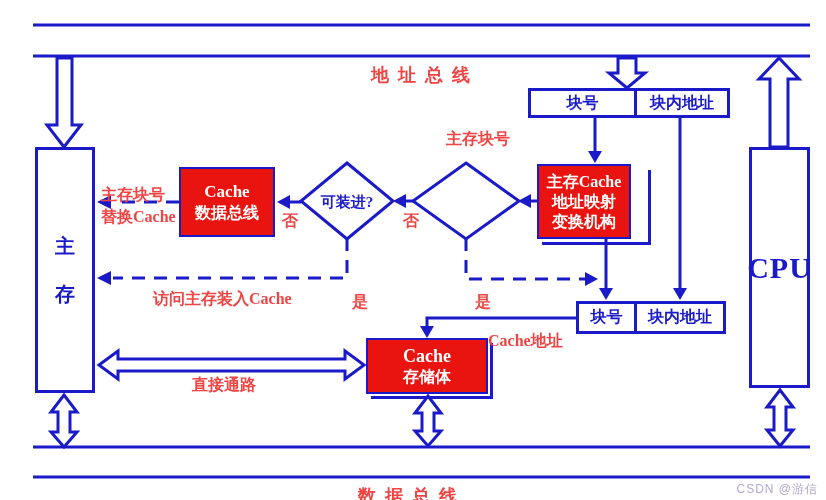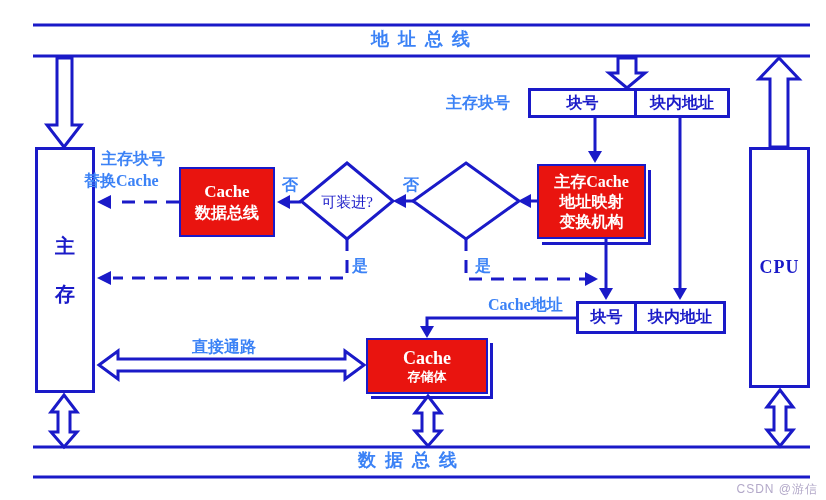--- a/index.html
+++ b/index.html
@@ -2,35 +2,35 @@
 <html><head>
 <meta charset="utf-8">
 <style>
   html,body{margin:0;padding:0;background:#fff;}
   .canvas{
     position:relative;width:826px;height:500px;background:#ffffff;overflow:hidden;
     font-family:"Liberation Serif","DejaVu Serif",serif;color:#1a1ac8;
   }
   svg.linework{position:absolute;left:0;top:0;z-index:1;}
   .abs{position:absolute;z-index:3;}
-  .lbl{position:absolute;z-index:4;font-weight:bold;font-size:16px;line-height:1.1;white-space:nowrap;color:#3b82f6;}
+  .lbl{position:absolute;z-index:4;font-weight:bold;font-size:16px;line-height:1.1;white-space:nowrap;color:#ef4444;margin-top:36px;}
   .bus-label{font-size:18px;letter-spacing:9px;font-weight:bold;text-align:center;}
   .outbox{box-sizing:border-box;border:3px solid #1a1ac8;background:#fff;}
   .vbox{display:flex;flex-direction:column;align-items:center;justify-content:center;}
   .mm-char{font-size:20px;font-weight:bold;line-height:1.0;}
   .mm-gap{height:28px;}
-  .cpu-label{font-size:18px;font-weight:bold;letter-spacing:1px;}
+  .cpu-label{font-size:30px;font-weight:bold;letter-spacing:1px;}
   .redbox{box-sizing:border-box;background:#e9140f;border:2px solid #1a1ac8;color:#fff;
     display:flex;flex-direction:column;align-items:center;justify-content:center;z-index:3;position:absolute;}
   .redbox .rline{font-weight:bold;font-size:16px;line-height:1.25;white-space:nowrap;}
   .shadow{position:absolute;z-index:2;box-sizing:border-box;border:0 solid #1a1ac8;border-right-width:3px;border-bottom-width:3px;background:transparent;}
   .fieldbox{position:absolute;z-index:3;display:flex;box-sizing:border-box;border:3px solid #1a1ac8;background:#fff;}
   .fieldcell{display:flex;align-items:center;justify-content:center;font-weight:bold;font-size:16px;box-sizing:border-box;white-space:nowrap;}
   .fieldcell.first{border-right:3px solid #1a1ac8;}
-  .diamond-text{position:absolute;z-index:4;font-weight:normal;text-align:center;white-space:nowrap;}
+  .diamond-text{position:absolute;z-index:4;font-weight:bold;text-align:center;white-space:nowrap;}
   .watermark{position:absolute;z-index:5;right:8px;bottom:2px;font-size:12px;color:#b3a9c9;
     font-family:"Liberation Sans","DejaVu Sans",sans-serif;letter-spacing:1px;}
 </style>
 </head>
 <body>
 
 <div class="canvas">
 
   <svg class="linework" width="826" height="500" viewBox="0 0 826 500">
     <g stroke="#1a1ac8" stroke-width="3" fill="none">
@@ -107,38 +107,39 @@
     <div class="fieldcell" style="flex:1;">块内地址</div>
   </div>
   <div class="lbl" style="left:488px;top:296px;">Cache地址</div>
 
   <div class="redbox" style="left:179px;top:167px;width:96px;height:70px;">
     <span class="rline" style="font-size:17px;">Cache</span>
     <span class="rline">数据总线</span>
   </div>
 
   <div class="shadow" style="left:542px;top:170px;width:109px;height:75px;"></div>
-  <div class="redbox" style="left:537px;top:164px;width:109px;height:75px;">
+  <div class="redbox" style="left:537px;top:164px;width:94px;height:75px;">
     <span class="rline">主存Cache</span>
     <span class="rline">地址映射</span>
     <span class="rline">变换机构</span>
   </div>
 
   <div class="shadow" style="left:371px;top:343px;width:122px;height:56px;"></div>
   <div class="redbox" style="left:366px;top:338px;width:122px;height:56px;">
     <span class="rline" style="font-size:18px;">Cache</span>
-    <span class="rline" style="font-size:13px;">存储体</span>
+    <span class="rline" style="font-size:16px;">存储体</span>
   </div>
 
   <div class="diamond-text" style="left:302px;top:193px;width:90px;font-size:15px;">可装进?</div>
 
   <div class="lbl" style="left:282px;top:176px;">否</div>
   <div class="lbl" style="left:403px;top:176px;">否</div>
   <div class="lbl" style="left:352px;top:257px;">是</div>
   <div class="lbl" style="left:475px;top:257px;">是</div>
 
   <div class="lbl" style="left:101px;top:150px;">主存块号</div>
-  <div class="lbl" style="left:84px;top:172px;">替换Cache</div>
-  <div class="lbl" style="left:192px;top:340px;font-family:Liberation Mono, monospace;">直接通路</div>
+  <div class="lbl" style="left:101px;top:172px;">替换Cache</div>
+  <div class="lbl" style="left:153px;top:254px;">访问主存装入Cache</div>
+  <div class="lbl" style="left:192px;top:340px;">直接通路</div>
 
   <div class="watermark">CSDN @游信</div>
 
 </div>
 
 </body></html>

